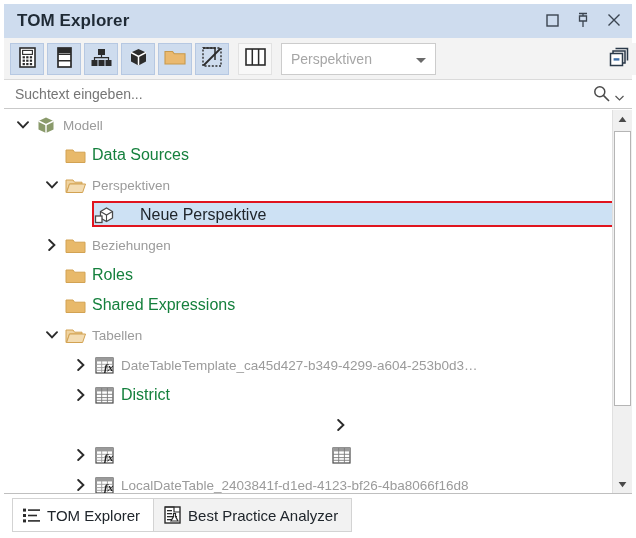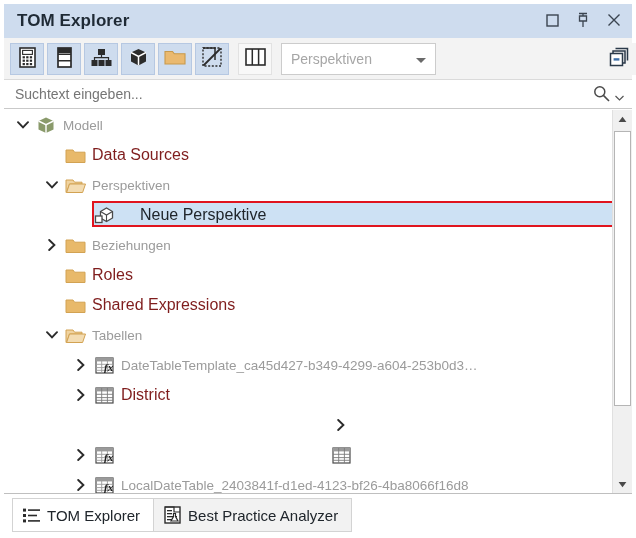--- a/index.html
+++ b/index.html
@@ -178,21 +178,21 @@
     width: 24px;
     height: 30px;
     display: flex;
     align-items: center;
     justify-content: center;
     flex: none;
   }
   .label {
     margin-left: 5px;
     font-size: 16px;
-    color: #7f1d1d;
+    color: #15803d;
     overflow: hidden;
   }
   .label.dim {
     color: #9b9b9b;
     font-size: 13.5px;
   }
   .sel-wrap {
     position: relative;
     display: flex;
     align-items: center;

